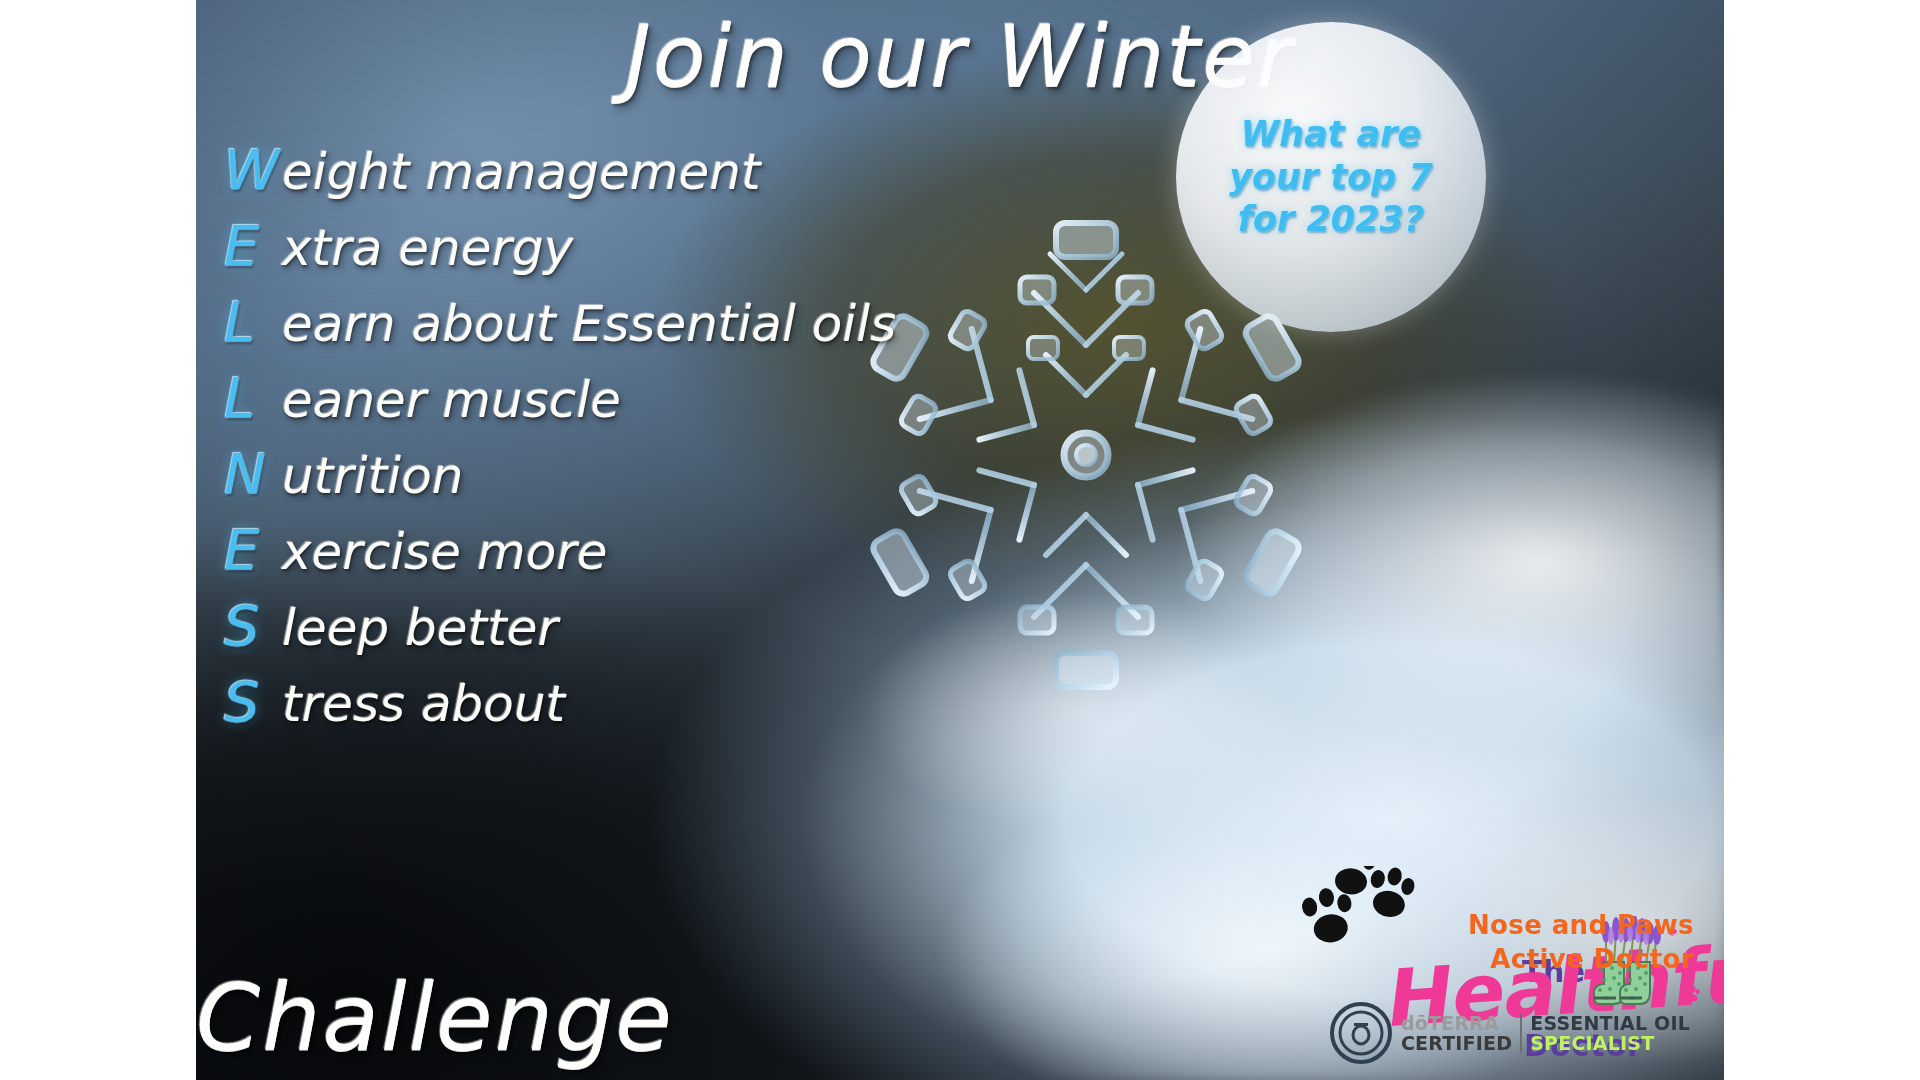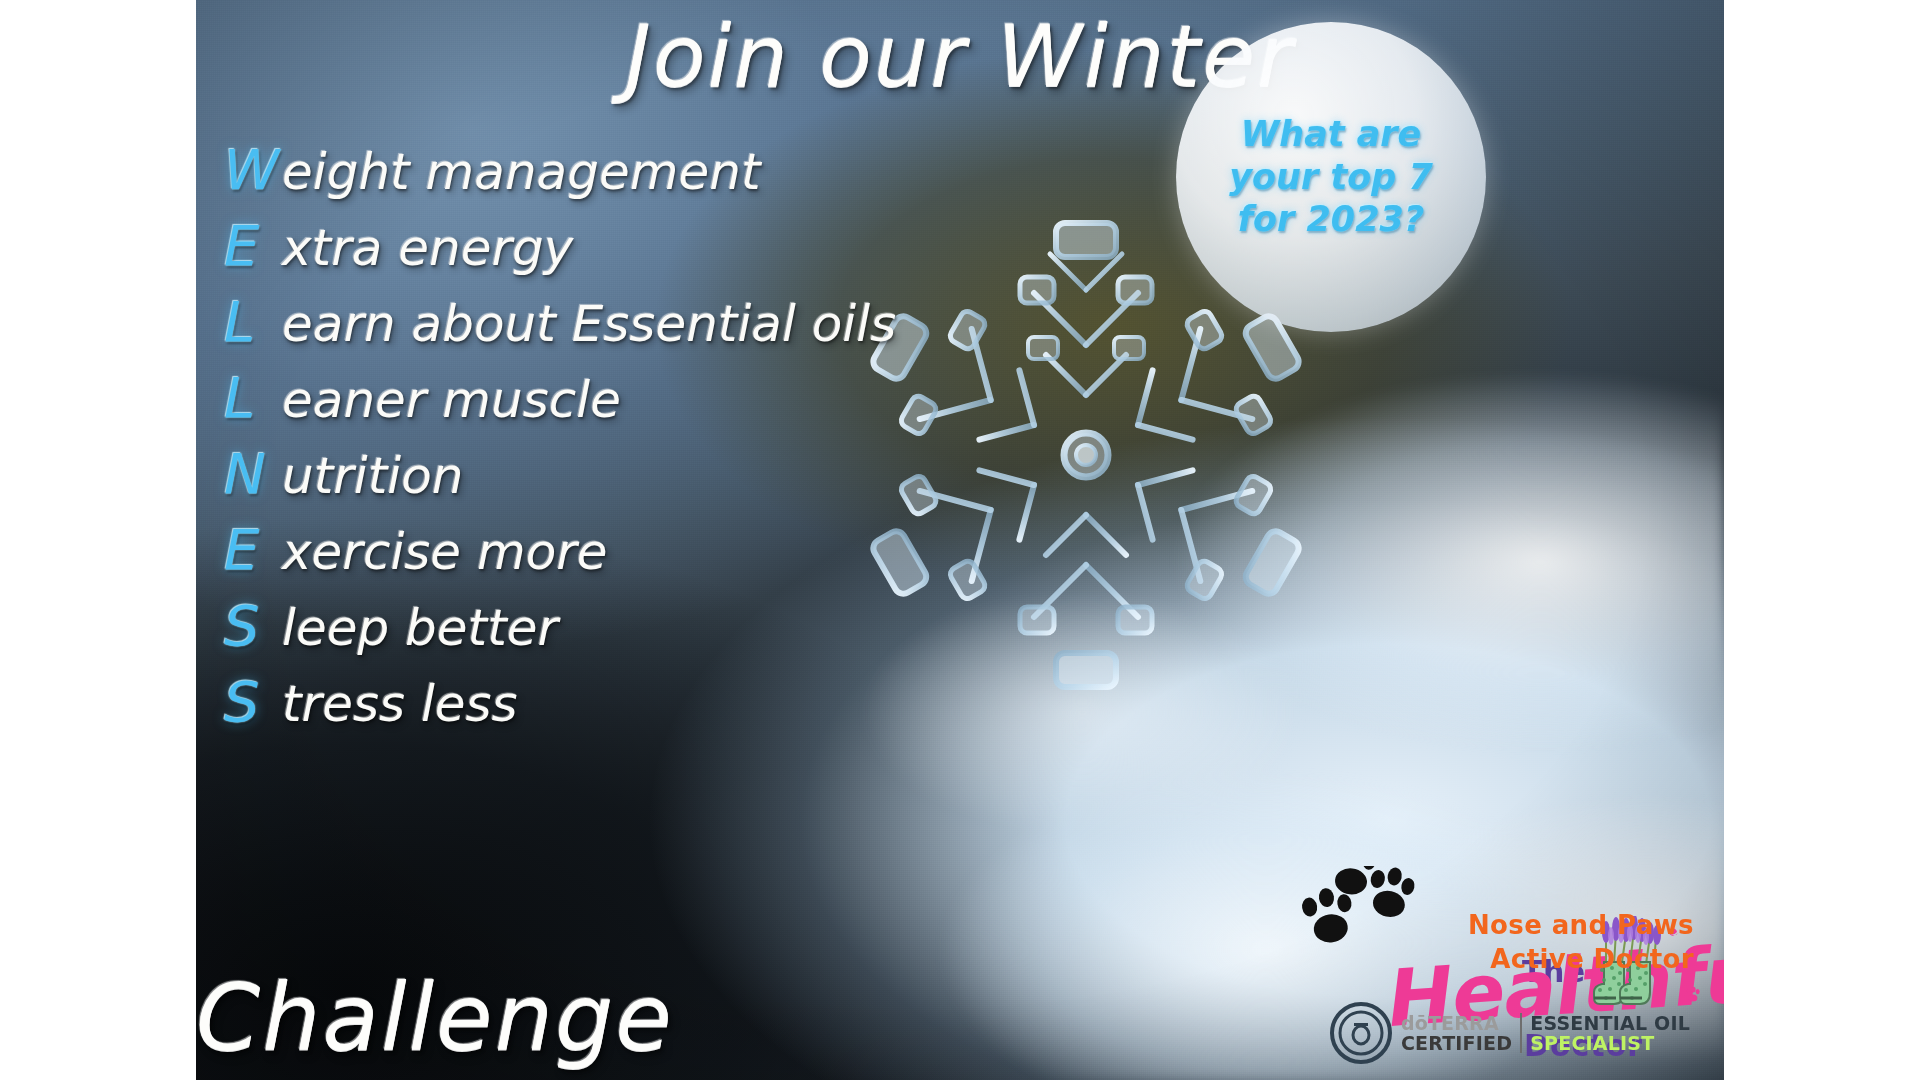--- a/index.html
+++ b/index.html
@@ -402,21 +402,21 @@
       <div class="wellness-row">
         <span class="acrostic-letter">E</span>
         <span class="wellness-text">xercise more</span>
       </div>
       <div class="wellness-row">
         <span class="acrostic-letter">S</span>
         <span class="wellness-text">leep better</span>
       </div>
       <div class="wellness-row">
         <span class="acrostic-letter">S</span>
-        <span class="wellness-text">tress less</span>
+        <span class="wellness-text">tress about</span>
       </div>
     </div>
 
     <div id="question-bubble">
       <div class="bubble-line">What are</div>
       <div class="bubble-line">your top 7</div>
       <div class="bubble-line">for 2023?</div>
     </div>
 
     <div id="title-challenge" class="script emboss-white">Challenge</div>

